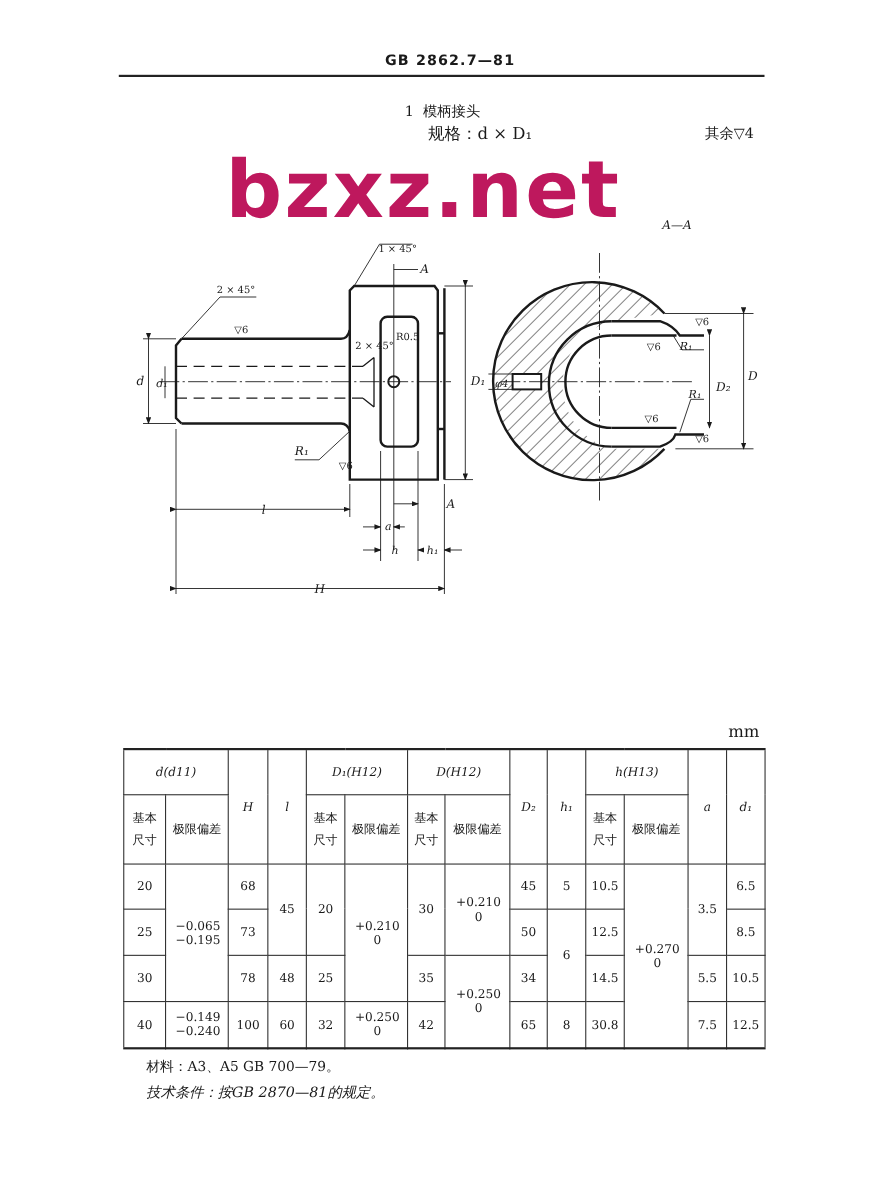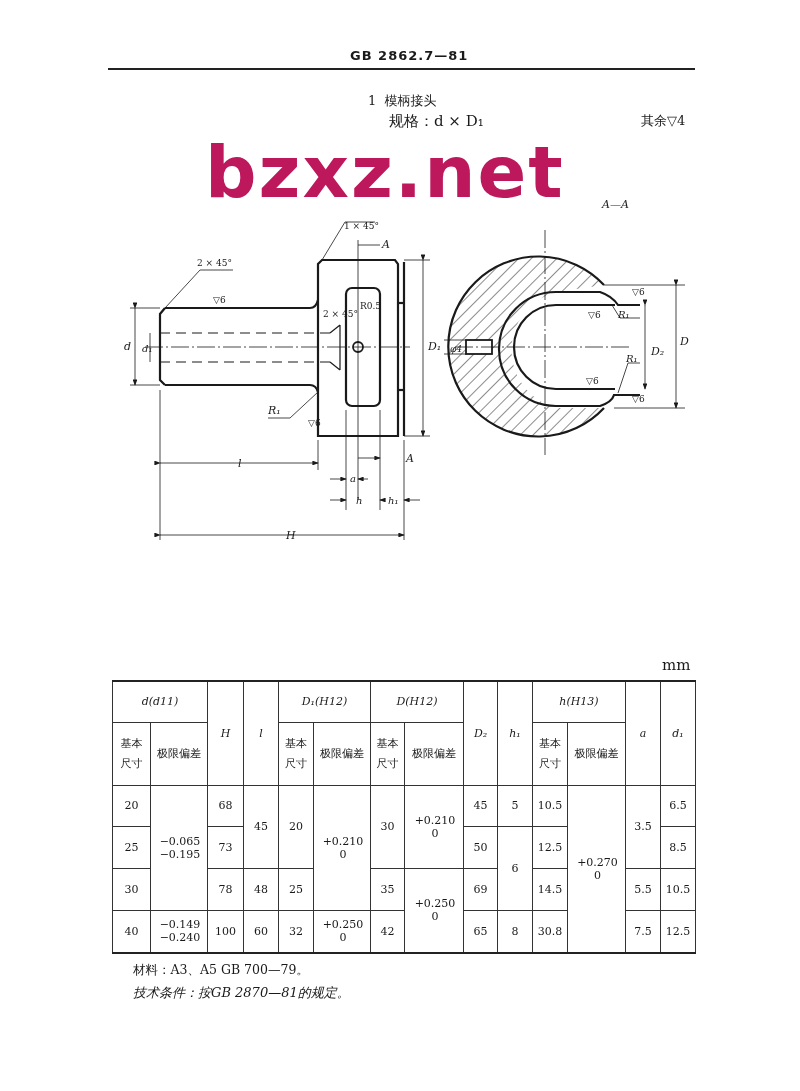--- a/index.html
+++ b/index.html
@@ -222,21 +222,21 @@
     <td>8.5</td>
   </tr>
 
   <tr style="height:42px">
     <td>30</td>
     <td>78</td>
     <td>48</td>
     <td>25</td>
     <td>35</td>
     <td rowspan="2" class="tol"><span>+0.250</span><br><span>0</span></td>
-    <td>69</td>
+    <td>34</td>
     <td>14.5</td>
     <td>5.5</td>
     <td>10.5</td>
   </tr>
 
   <tr style="height:43px">
     <td>40</td>
     <td class="tol"><span>−0.149</span><br><span>−0.240</span></td>
     <td>100</td>
     <td>60</td>

